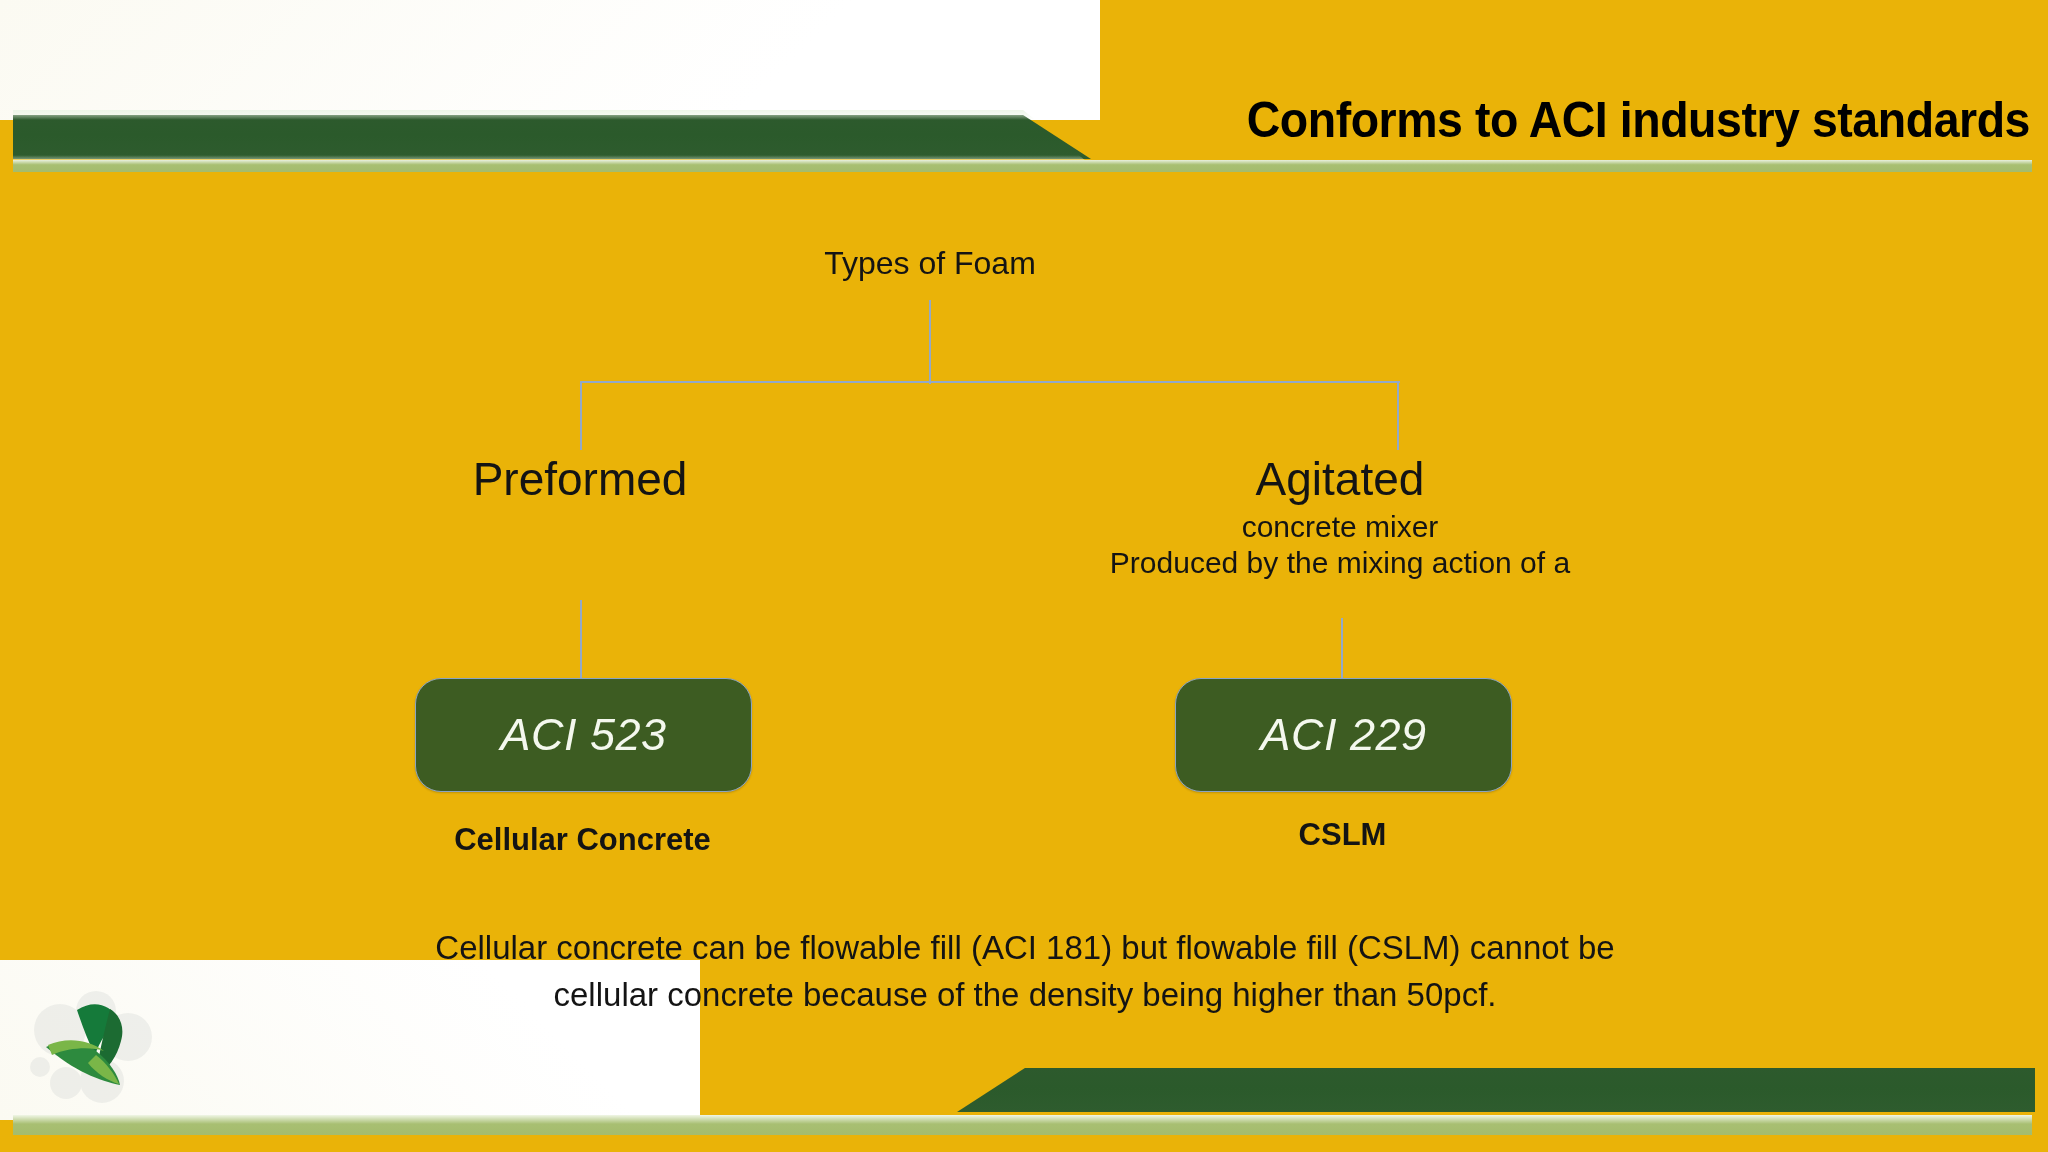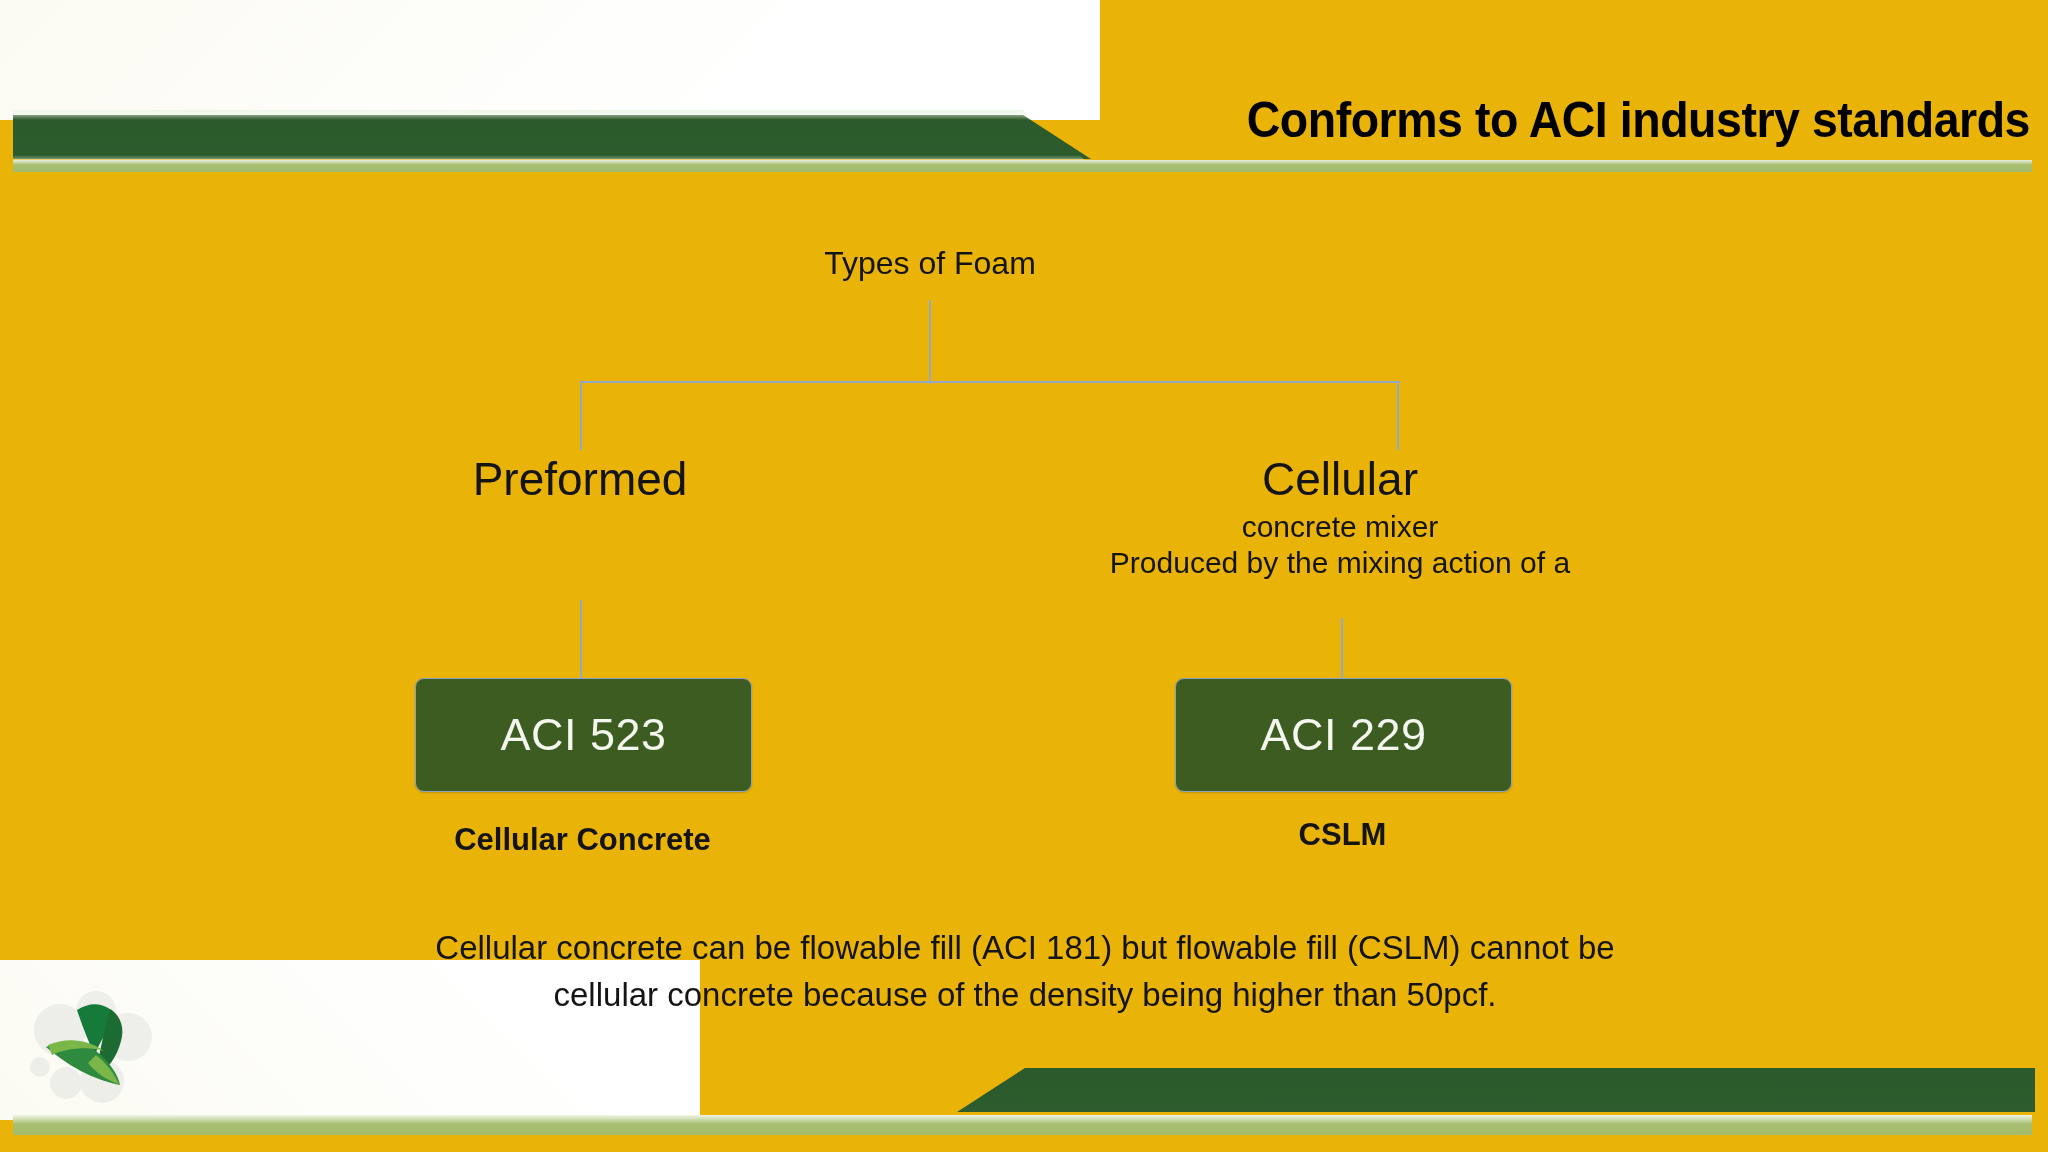--- a/index.html
+++ b/index.html
@@ -126,27 +126,28 @@
   .branch-sub {
     font-size: 30px;
     color: #141414;
     line-height: 1.18;
     margin-top: 6px;
   }
 
   .aci-box {
     position: absolute;
     height: 112px;
-    border-radius: 9px;
+    border-radius: 26px;
     background: #3d5c22;
     border: 1.5px solid #8ba4c4;
     box-shadow: 0 1px 2px rgba(0,0,0,0.18);
     display: flex;
     align-items: center;
     justify-content: center;
+    font-style: italic;
   }
   .aci-box-label {
     font-size: 45px;
     color: #f4f8ee;
     letter-spacing: 0.5px;
     white-space: nowrap;
   }
 
   .box-caption {
     position: absolute;
@@ -201,21 +202,21 @@
 
     <div class="conn" style="left:580px; top:381px; width:2px; height:69px;"></div>
 
     <div class="conn" style="left:1397px; top:381px; width:2px; height:69px;"></div>
 
     <div class="branch" style="left:300px; top:455px; width:560px;">
       <div class="branch-heading">Preformed</div>
     </div>
 
     <div class="branch" style="left:1060px; top:455px; width:560px;">
-      <div class="branch-heading">Cellular</div>
+      <div class="branch-heading">Agitated</div>
       <div class="branch-sub">
         <div>concrete mixer</div>
         <div>Produced by the mixing action of a</div>
       </div>
     </div>
 
     <div class="conn" style="left:580px; top:600px; width:2px; height:80px;"></div>
     <div class="conn" style="left:1341px; top:618px; width:2px; height:62px;"></div>
 
     <div class="aci-box" style="left:415px; top:678px; width:335px;">

